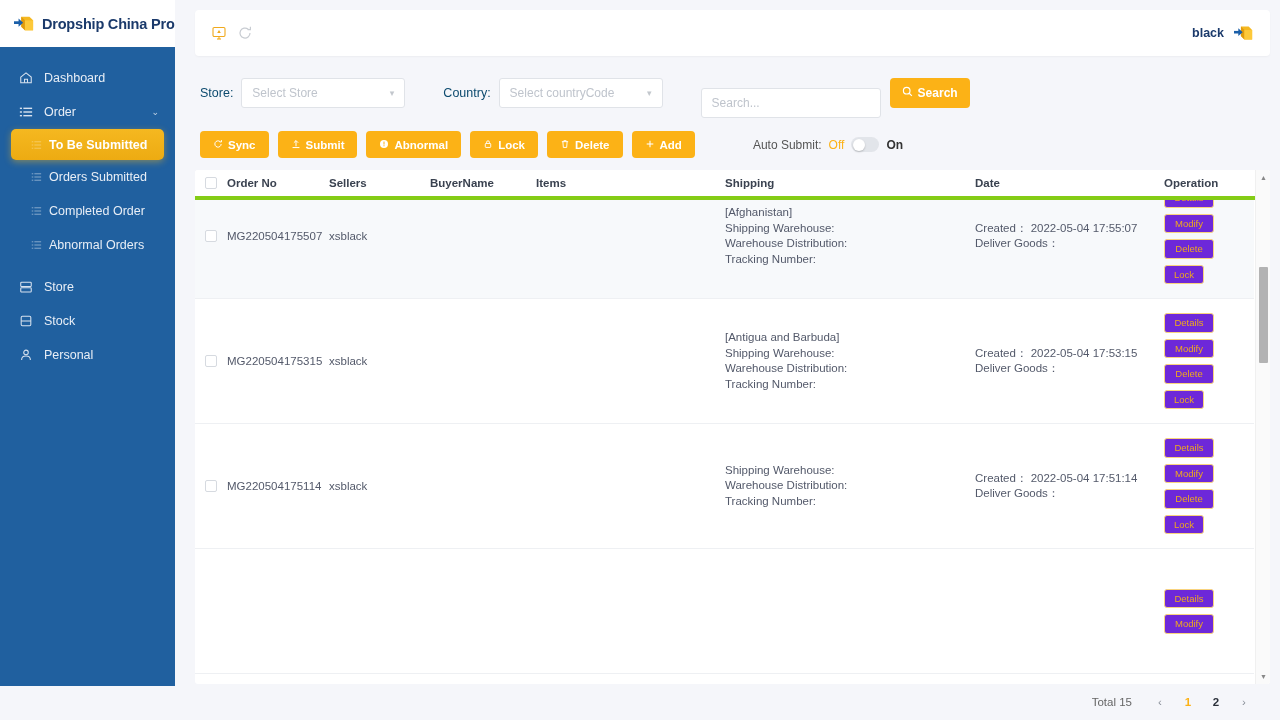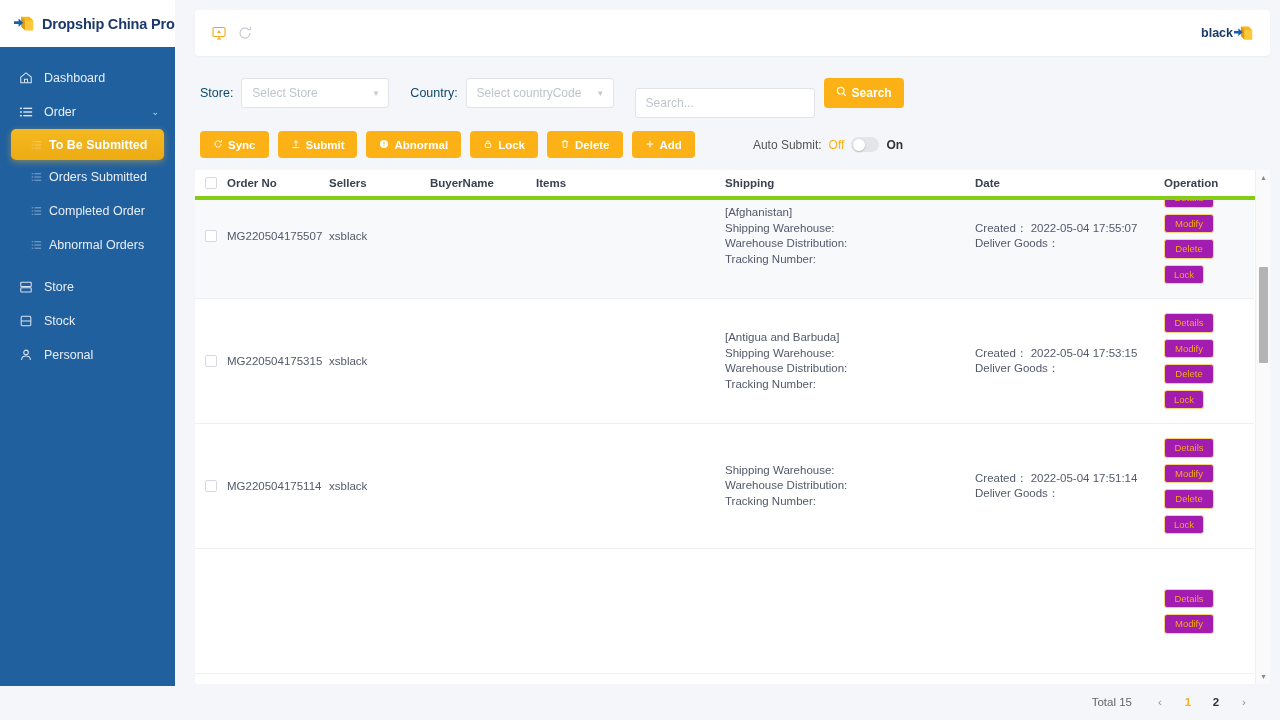--- a/index.html
+++ b/index.html
@@ -53,34 +53,34 @@
   .main { flex: 1; display: flex; flex-direction: column; padding: 10px 10px 0 20px; min-width: 0; }
 
   .topbar {
     height: 46px; background: #fff; border-radius: 4px;
     display: flex; align-items: center; padding: 0 16px;
     box-shadow: 0 1px 2px rgba(0,0,0,.04);
     margin-bottom: 12px;
   }
   .topbar-icons { display: flex; align-items: center; gap: 10px; }
   .tb-ico { width: 16px; height: 16px; cursor: pointer; }
-  .topbar-right { margin-left: auto; display: flex; align-items: center; }
+  .topbar-right { margin-left: auto; display: flex; align-items: center; gap: 9px; }
   .user-name { font-size: 12.5px; color: #1b3a6b; font-weight: bold; }
   .user-logo { width: 21px; height: 19px; position: relative; }
 
   
   .filters { display: flex; align-items: center; gap: 0; margin-bottom: 13px; padding-left: 5px; }
   .flabel { font-size: 12.5px; color: #0c4a6e; margin-right: 8px; }
   .sel, .txtin {
     height: 30px; border: 1px solid #e0e3e8; border-radius: 3px;
     background: #fff; font-size: 12px; color: #bfc4cc;
     display: flex; align-items: center; padding: 0 10px;
     position: relative;
   }
-  .sel { width: 148px; margin-right: 21px; justify-content: space-between; }
+  .sel { width: 164px; margin-right: 38px; justify-content: space-between; }
   .sel .caret { margin-left: auto; font-size: 9px; color: #c3c7cd; }
   .txtin { width: 180px; margin-right: 9px; margin-top: 20px; }
   .btn-search {
     height: 30px; min-width: 78px; background: #fcb216; color: #fff;
     border: none; border-radius: 4px; font-size: 12px; font-weight: bold;
     display: flex; align-items: center; justify-content: center; gap: 5px;
     cursor: pointer; padding: 0 12px;
   }
 
   
@@ -135,21 +135,21 @@
   .thead .c-chk { align-items: center; }
   .trow > div { display: flex; flex-direction: column; justify-content: center; }
   .trow .c-chk { justify-content: center; align-items: center; }
   .chk {
     width: 12px; height: 12px; border: 1px solid #d6dae0;
     border-radius: 2px; background: #fff; cursor: pointer;
   }
   .ship-line, .date-line { line-height: 15.5px; }
   .op-col { display: flex !important; flex-direction: column; gap: 6px; align-items: flex-start; justify-content: center; }
   .opbtn {
-    border: 1px solid #f8d37e; color: #f0a91c; background: #a21caf;
+    border: 1px solid #f8d37e; color: #f0a91c; background: #6d28d9;
     border-radius: 3px; font-size: 9.5px; padding: 4px 0;
     width: 50px; text-align: center; cursor: pointer; line-height: 1;
   }
   .opbtn.narrow { width: 40px; }
 
   
   .vscroll {
     position: absolute; top: 0; right: 0; width: 15px; height: 100%;
     background: #fafafa; border-left: 1px solid #f0f0f0; z-index: 4;
   }

